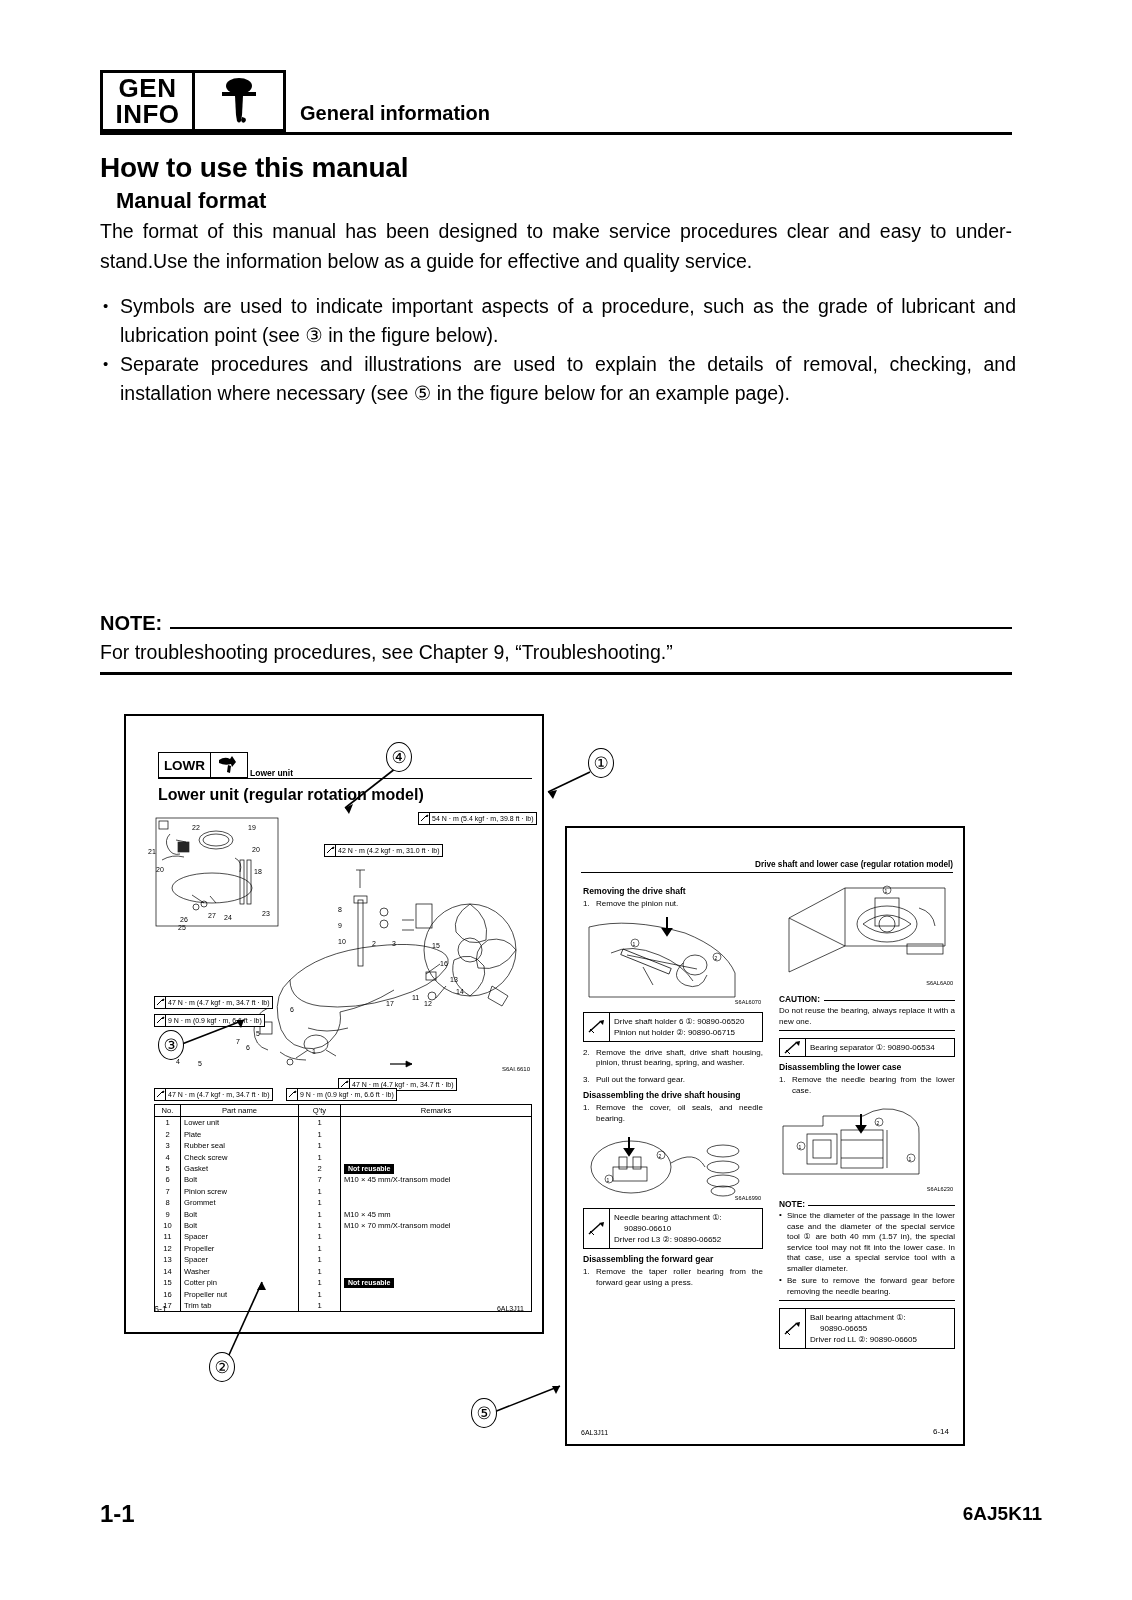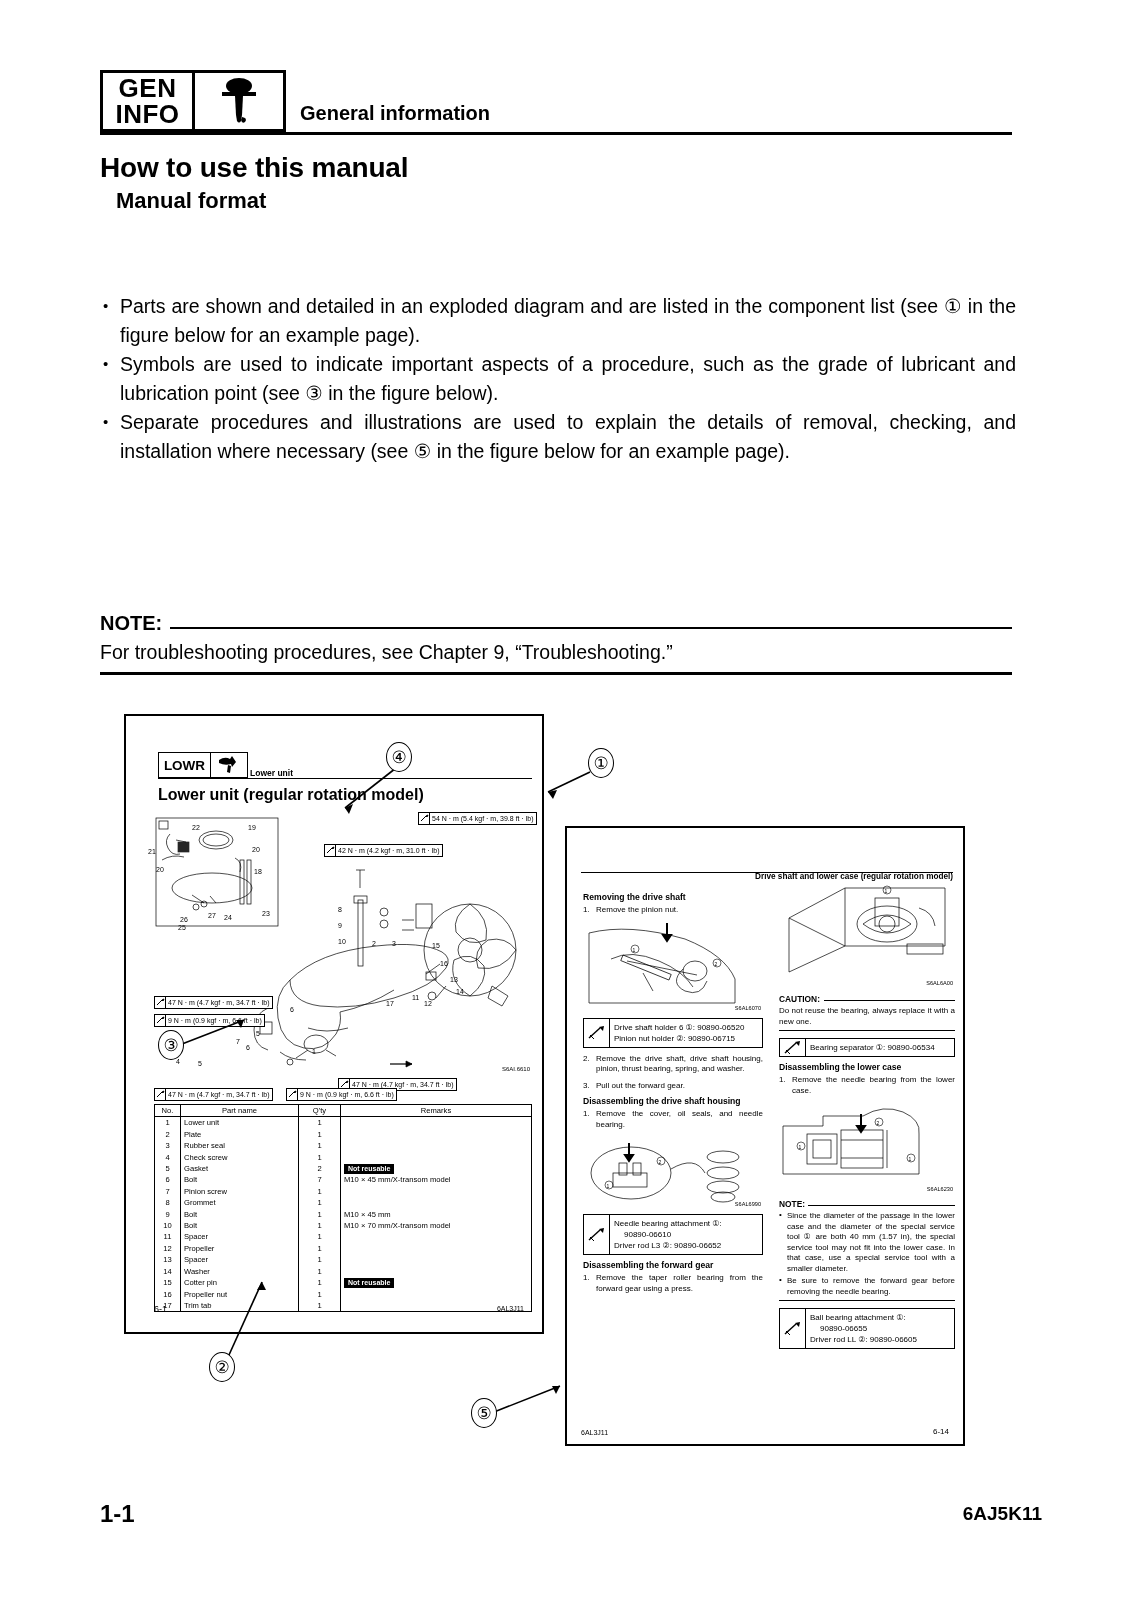--- a/index.html
+++ b/index.html
@@ -78,21 +78,21 @@
   .ptab .crm { border-right:none; }
   .nru { display:inline-block; background:#000; color:#fff; padding:0 4px; font-size:7px;
          line-height:10px; font-weight:bold; }
 
   .figL-foot-l { position:absolute; left:14px; bottom:8px; font-size:9px; }
   .figL-foot-r { position:absolute; right:8px; bottom:120px; font-size:6px; }
 
   
   .figR { position:absolute; left:565px; top:826px; width:400px; height:620px;
           border:2px solid #000; background:#fff; }
-  .figR-hd { position:absolute; right:10px; top:44px; font-size:8.2px; font-weight:bold; }
+  .figR-hd { position:absolute; right:10px; top:32px; font-size:8.2px; font-weight:bold; }
   .figR-rule { position:absolute; left:14px; top:44px; width:372px; height:1px; background:#000; }
   .colL { position:absolute; left:16px; top:50px; width:180px; }
   .colR { position:absolute; left:212px; top:50px; width:176px; }
   .rh { font-size:8.6px; font-weight:bold; line-height:11px; margin-top:5px; }
   .step { display:flex; font-size:8px; line-height:10.5px; margin-top:2px; }
   .step .n { width:13px; flex:none; }
   .step .x { flex:1; text-align:justify; }
   .toolbox { border:1px solid #000; display:flex; margin-top:7px; font-size:8px; }
   .toolbox .ic { width:26px; flex:none; border-right:1px solid #000;
                  display:flex; align-items:center; justify-content:center; }
@@ -143,23 +143,23 @@
           <path d="M23 40 q6 1 3 5 q-3 2 -4 -2 z" fill="#000"></path>
         </svg>
       </div>
     </div>
     <div class="hdr-title">General information</div>
     <div class="hdr-rule"></div>
   </div>
 
   <div class="h1">How to use this manual</div>
   <div class="h2">Manual format</div>
+  <div class="para">The format of this manual has been designed to make service procedures clear and easy to under-stand.Use the information below as a guide for effective and quality service.</div>
 
   <div class="bullets">
-    <div class="bullet j">Parts are shown and detailed in an exploded diagram and are listed in the component list (see ① in the figure below for an example page).</div>
     <div class="bullet j">Symbols are used to indicate important aspects of a procedure, such as the grade of lubricant and lubrication point (see ③ in the figure below).</div>
     <div class="bullet j">Separate procedures and illustrations are used to explain the details of removal, checking, and installation where necessary (see ⑤ in the figure below for an example page).</div>
   </div>
 
   <div class="note-wrap">
     <div class="note-hd">
       <div class="lbl">NOTE:</div>
       <div class="ln"></div>
     </div>
     <div class="note-body">For troubleshooting procedures, see Chapter 9, “Troubleshooting.”</div>
@@ -454,21 +454,21 @@
       <div class="figL-foot-l">6-1</div>
       <div style="position:absolute; right:8px; bottom:10px; font-size:7px;">6AL3J11</div>
     </div>
   </div>
 
   <div class="figR">
     <div class="figR-hd">Drive shaft and lower case (regular rotation model)</div>
     <div class="figR-rule"></div>
 
     <div class="colL">
-      <div class="rh" style="margin-top:14px">Removing the drive shaft</div>
+      <div class="rh" style="margin-top:8px">Removing the drive shaft</div>
       <div class="step">
         <span class="n">1.</span>
         <span class="x">Remove the pinion nut.</span>
       </div>
 
       <div class="imgph" style="height:92px; margin-top:3px;">
         <svg width="180" height="88" viewBox="0 0 180 88">
           <g stroke="#000" fill="none" stroke-width="0.7">
             <path d="M6 14 q40 -10 96 6 q40 16 50 40 l0 24 l-146 0 z"></path>
             <path d="M28 40 q20 -10 48 2 q24 10 34 26"></path>

